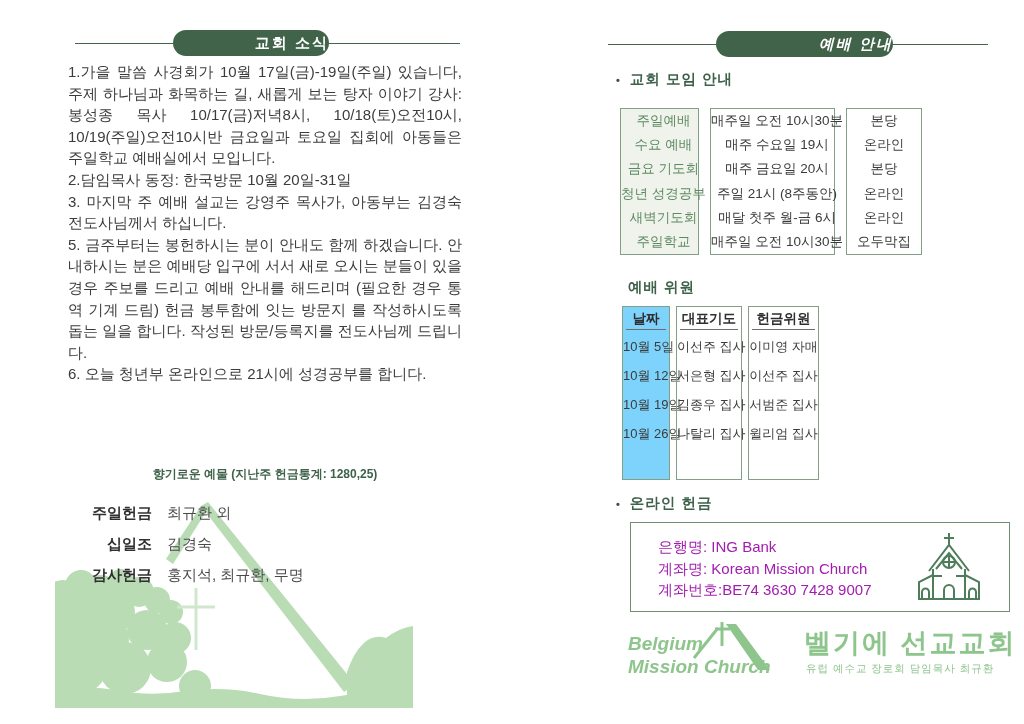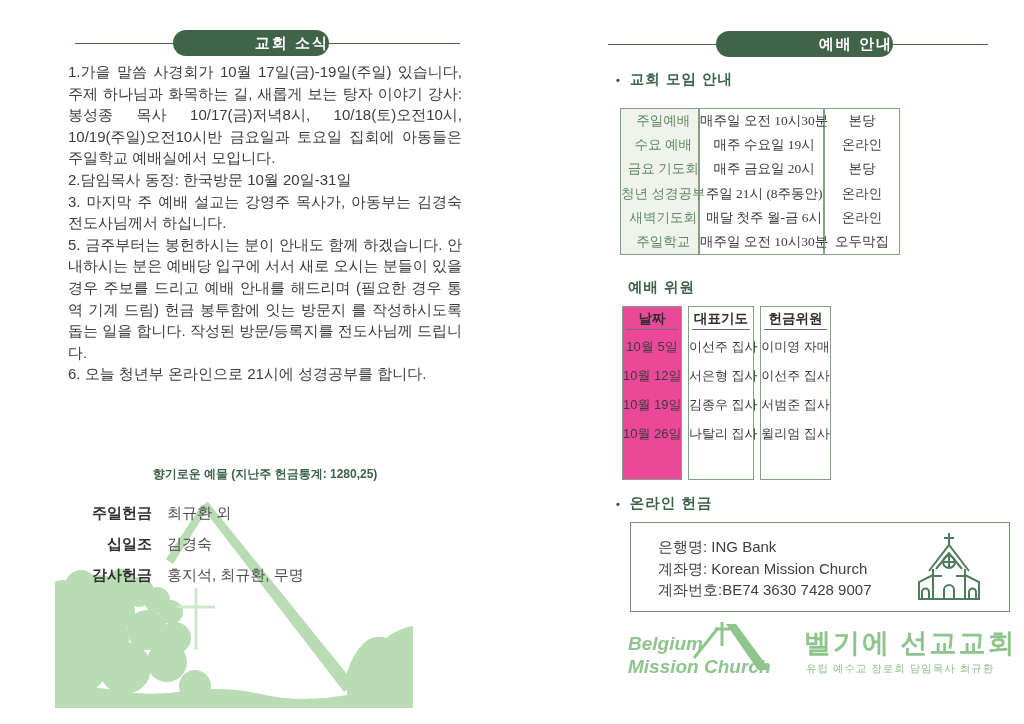--- a/index.html
+++ b/index.html
@@ -28,44 +28,44 @@
   .offer-rows { position:absolute; left:68px; top:504px; z-index:3; }
   .offer-row { display:flex; margin-bottom:12px; font-size:15px; align-items:baseline; }
   .offer-label { width:84px; text-align:right; font-weight:bold; color:#303030; }
   .offer-value { margin-left:15px; color:#4a4a4a; }
   .illus { position:absolute; left:55px; top:500px; z-index:1; }
   
   .h-green { position:absolute; color:#3d6149; font-weight:bold; font-size:14.5px;
              display:flex; align-items:baseline; letter-spacing:1px; }
   .h-green .dot { font-size:11px; margin-right:9px; color:#3f4a41; }
   
-  .table1 { position:absolute; left:620px; top:108px; display:flex; gap:0;font-family:Liberation Serif, serif; }
+  .table1 { position:absolute; left:620px; top:108px; display:flex; gap:11px; }
   .t1col { border:1px solid #83a087; height:147px; display:grid;
            grid-template-rows:repeat(6,1fr); align-items:center; text-align:center;
            font-size:13.5px; }
   .t1col.names  { width:79px; background:#f0f3ec; color:#5d8a63; }
   .t1col.times  { width:125px; color:#3c3c3c;text-align:center; }
   .t1col.places { width:76px; color:#3c3c3c; }
   .t1col div { white-space:nowrap; }
   
   .table2 { position:absolute; left:622px; top:306px; display:flex; gap:6px; }
   .t2col { border:1px solid #83a087; height:174px; text-align:center;
            font-size:13px; padding-top:3px; color:#3c3c3c; }
-  .t2col.dates   { width:60px; background:#ec4899; }
+  .t2col.dates   { width:48px; background:#7dd3fc; }
   .t2col.prayers { width:66px; }
   .t2col.ushers  { width:71px; }
   .t2col .hdr { font-weight:bold; color:#2e2e2e; font-size:13.5px;
                 border-bottom:1.5px solid #6e6e6e; margin:0 3px 3px; padding-bottom:1px;
                 white-space:nowrap; }
   .t2col .cell { height:29px; line-height:27px; white-space:nowrap; }
   
   .giving-box { position:absolute; left:630px; top:522px; width:380px; height:90px;
                 border:1px solid #6f8e74; z-index:2; }
   .giving-lines { position:absolute; left:27px; top:13px; font-size:15px;
-                  line-height:21.5px; color:#404040; white-space:nowrap; }
+                  line-height:21.5px; color:#a21caf; white-space:nowrap; }
   .church-icon-wrap { position:absolute; right:22px; top:8px; }
   
   .logo-en-wrap { position:absolute; left:628px; top:616px; width:150px; height:70px; }
   .logo-en-roof { position:absolute; left:58px; top:0; }
   .logo-en-l1 { position:absolute; left:0; top:17px; font-size:19px; font-weight:bold;
                 font-style:italic; color:#8ec58c; z-index:2; }
   .logo-en-l2 { position:absolute; left:0; top:40px; font-size:19px; font-weight:bold;
                 font-style:italic; color:#8ec58c; z-index:2; white-space:nowrap; }
   .logo-ko { position:absolute; left:804px; top:625px; font-size:27px; font-weight:bold;
              color:#8ec58c; letter-spacing:2px; white-space:nowrap; }
@@ -137,21 +137,21 @@
 
       <polygon points="146,6 151,12 118,64 111,59"></polygon>
     </g>
     <g stroke="#cfe7cc" stroke-width="3" fill="none">
       <line x1="141" y1="88" x2="141" y2="150"></line>
       <line x1="122" y1="107" x2="160" y2="107"></line>
     </g>
   </svg>
 
   <div class="rule" style="left:608px; top:44px; width:380px;"></div>
-  <div class="badge" style="left:716px; top:31px; width:177px;">
+  <div class="badge" style="left:716px; top:31px; width:177px;font-style:italic;">
     <span>예배 안내</span>
   </div>
 
   <div class="h-green" style="left:616px; top:70px;">
     <span class="dot">•</span>
     <span>교회 모임 안내</span>
   </div>
 
   <div class="table1">
     <div class="t1col names">

